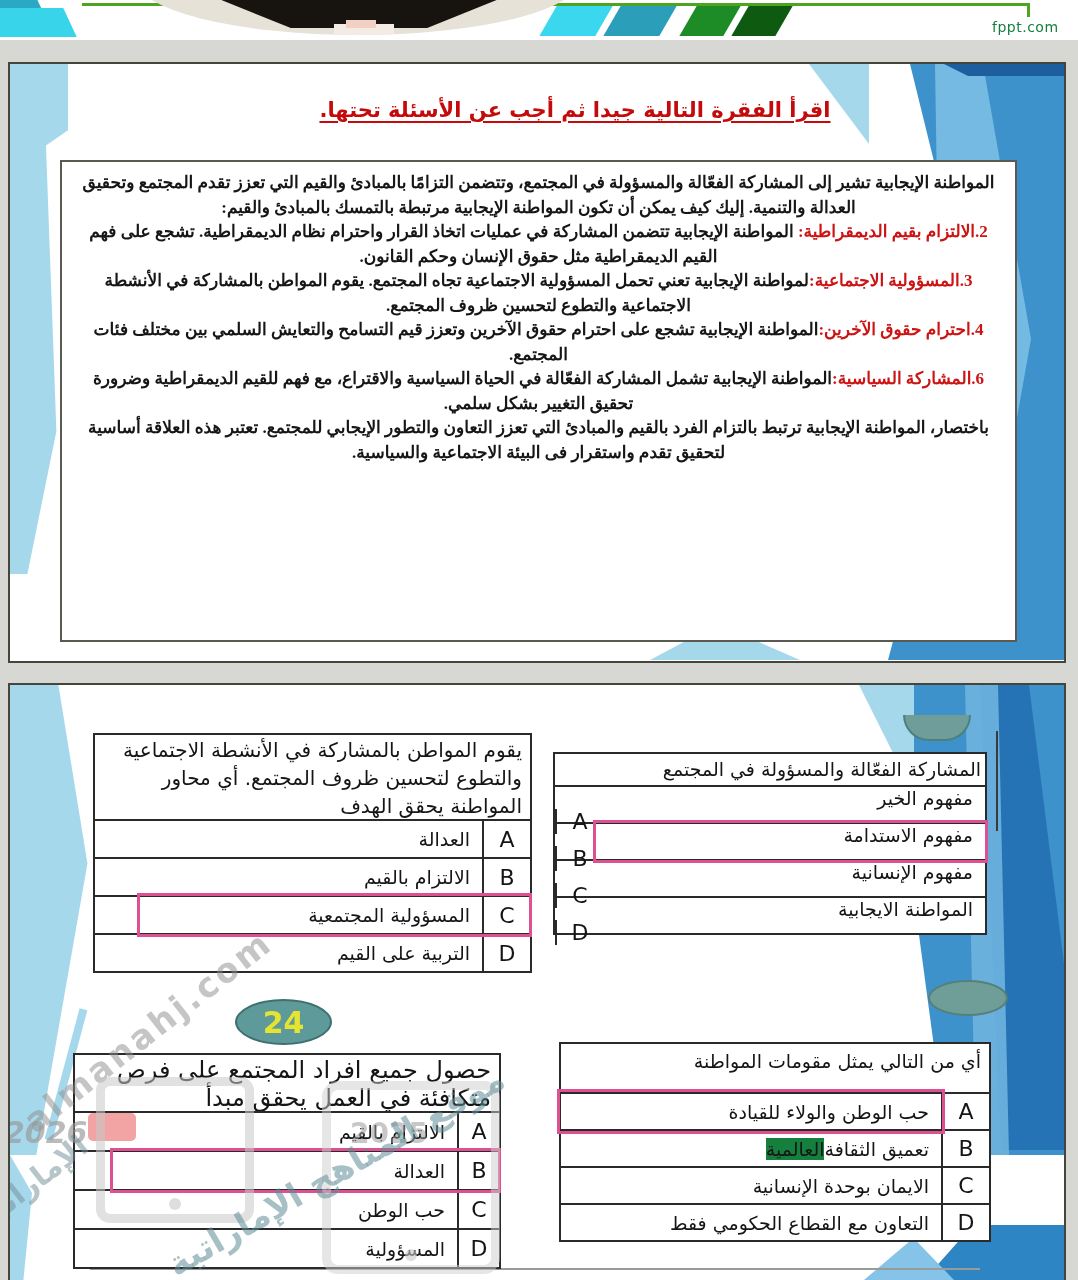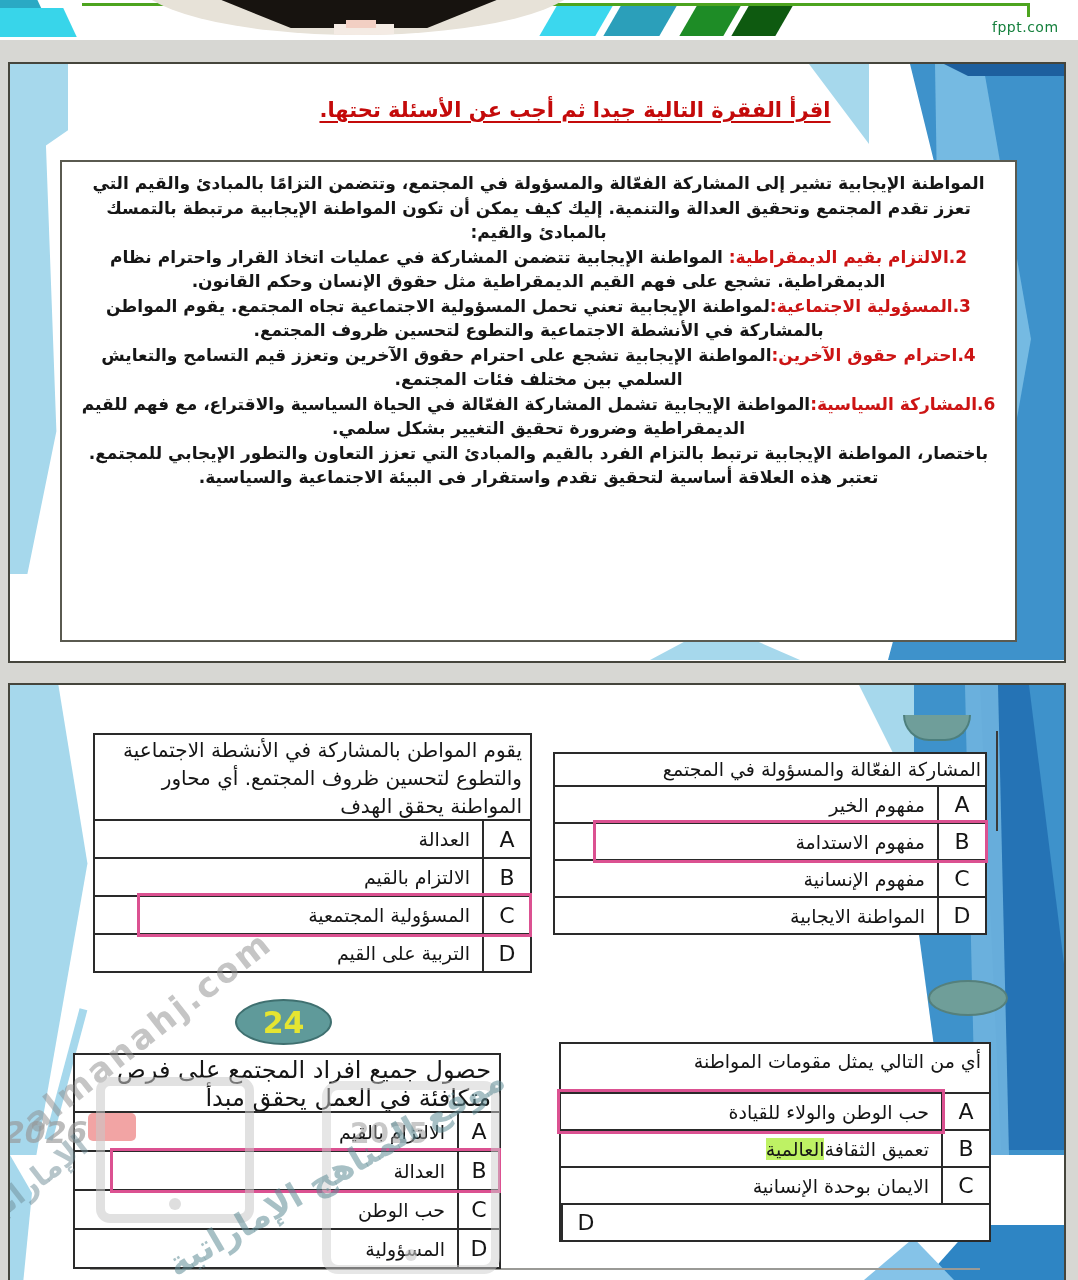--- a/index.html
+++ b/index.html
@@ -40,21 +40,21 @@
      clip-path:polygon(0 0,100% 0,100% 100%);}
   .p1-right-4{right:0;top:0;width:120px;height:12px;background:#1d5f9e;
      clip-path:polygon(0 0,100% 0,100% 100%,20% 100%);}
   .p1-bl{left:640px;top:560px;width:150px;height:36px;background:#a6d8ec;
      clip-path:polygon(45% 0,100% 100%,0 100%);}
   .p1-title{position:absolute;left:76px;right:0;top:34px;margin:0;text-align:center;direction:rtl;
      font-size:21px;font-weight:bold;color:#c40a0a;text-decoration:underline;text-underline-offset:4px;}
   .p1-box{position:absolute;left:50px;top:96px;width:957px;height:482px;background:#ffffff;
      border:2px solid #5a5a50;box-sizing:border-box;padding:9px 13px;direction:rtl;text-align:center;
      font-weight:bold;font-size:17px;line-height:24.5px;color:#161616;overflow:hidden;z-index:2;}
-  .p1-box p{margin:0;}
+  .p1-box p{margin:0;font-family:Liberation Serif, serif;}
   .red{color:#cc1414;}
   
   .p2-left-band{left:0;top:0;width:88px;height:470px;background:#a6d8ec;
      clip-path:polygon(0 0,55% 0,88% 38%,30% 100%,0 100%);}
   .p2-left-stripe{left:52px;top:322px;width:8px;height:135px;background:#a6d8ec;transform:rotate(15deg);}
   .p2-left-low{left:0;top:470px;width:22px;height:127px;background:#a6d8ec;
      clip-path:polygon(0 0,100% 30%,60% 100%,0 100%);}
   .p2-right-1{right:0;top:0;width:210px;height:470px;background:#3e92cb;
      clip-path:polygon(25% 0,100% 0,100% 100%,45% 100%,30% 50%);}
   .p2-right-2{right:0;top:0;width:140px;height:465px;background:#2270b2;opacity:.9;
@@ -84,34 +84,34 @@
   .qrow:last-child{border-bottom:none;}
   .qtext{flex:1;direction:rtl;text-align:right;padding:0 12px 0 4px;display:flex;align-items:center;
      justify-content:flex-start;font-size:19px;}
   .qletter{width:48px;border-left:2px solid #2a2a2a;display:flex;align-items:center;justify-content:center;
      font-size:22px;box-sizing:border-box;}
   .qt1{left:83px;top:48px;width:439px;}
   .qt1 .qhead{height:86px;font-size:20px;line-height:28px;padding:1px 8px;}
   .qt1 .qrow{height:36px;}
   .qt2{left:543px;top:67px;width:434px;}
   .qt2 .qhead{height:33px;font-size:19px;line-height:30px;padding:0 4px;}
-  .qt2 .qrow{height:35px;}
+  .qt2 .qrow{height:35px;flex-direction:column;}
   .qt3{left:63px;top:368px;width:428px;}
   .qt3 .qhead{height:58px;font-size:24px;line-height:28px;padding:1px 8px;}
   .qt3 .qrow{height:37px;}
   .qt3 .qletter{width:42px;}
   .qt4{left:549px;top:357px;width:432px;}
   .qt4 .qhead{height:50px;font-size:19px;line-height:26px;padding:4px 8px 0;}
   .qt4 .qrow{height:35px;}
   .pinkbox{position:absolute;border:3px solid #db5191;z-index:4;pointer-events:none;}
   .qt1 .pinkbox{left:42px;right:-2px;top:-4px;bottom:-4px;}
   .qt2 .pinkbox{left:38px;right:-3px;top:-4px;bottom:-4px;}
   .qt3 .pinkbox{left:35px;right:-2px;top:-4px;bottom:-4px;}
   .qt4 .pinkbox{left:-4px;right:44px;top:-5px;bottom:-5px;}
-  .blue-hl{background:#bef264;}
+  .blue-hl{background:#15803d;}
   
   .wm{position:absolute;z-index:3;pointer-events:none;}
   .wm-site{left:18px;top:420px;transform:rotate(-38deg);transform-origin:0 50%;
      font-size:34px;font-weight:bold;color:rgba(140,140,140,.5);letter-spacing:3px;white-space:nowrap;}
   .wm-2026{left:-6px;top:430px;font-size:30px;font-weight:bold;color:rgba(150,150,150,.65);font-style:italic;}
   .wm-2025{left:340px;top:432px;font-size:28px;font-weight:bold;color:rgba(155,155,155,.55);}
   .wm-red{left:78px;top:428px;width:48px;height:28px;background:rgba(232,90,90,.55);border-radius:5px;}
   .wm-phone1{left:86px;top:392px;width:140px;height:128px;border:9px solid rgba(200,200,200,.55);border-radius:14px;}
   .wm-phone2{left:312px;top:396px;width:160px;height:175px;border:9px solid rgba(205,205,205,.5);border-radius:16px;}
   .wm-btn{position:absolute;left:50%;bottom:4px;width:12px;height:12px;margin-left:-6px;border-radius:50%;
@@ -266,17 +266,18 @@
             <span>تعميق الثقافة </span>
             <span class="blue-hl">العالمية</span>
           </div>
         <div class="qletter">B</div>
       </div>
       <div class="qrow">
         <div class="qtext">الايمان بوحدة الإنسانية</div>
         <div class="qletter">C</div>
       </div>
       <div class="qrow">
+        <div class="qtext">التعاون مع القطاع الحكومي فقط</div>
         <div class="qletter">D</div>
       </div>
     </div>
   </section>
 </div>
 
 </body></html>

